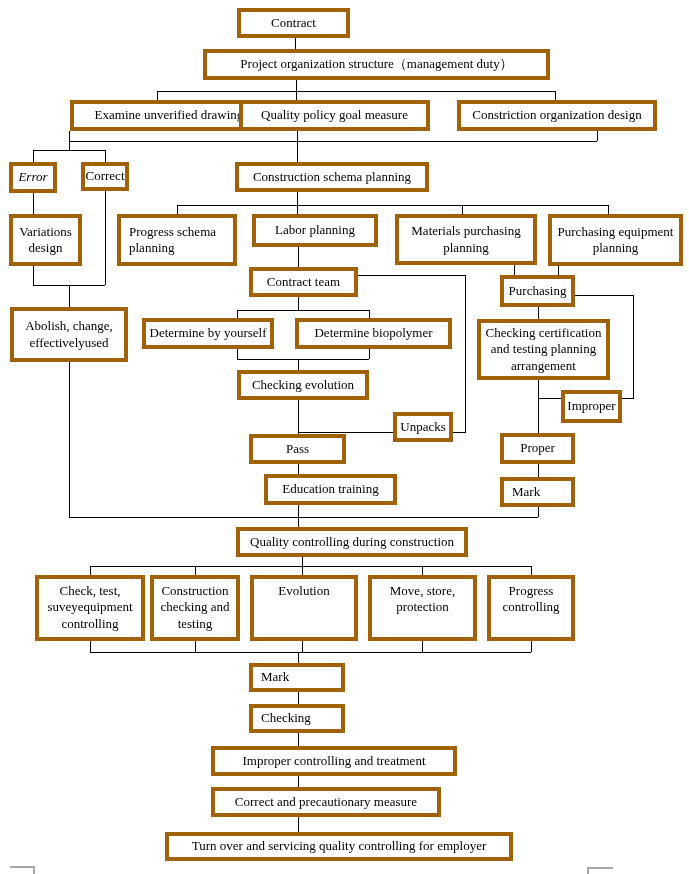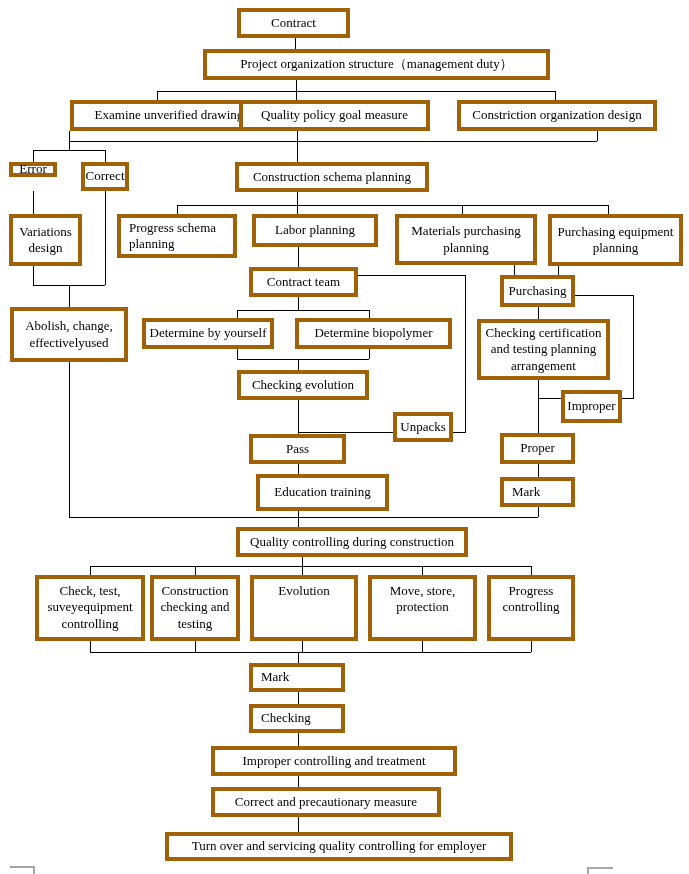--- a/index.html
+++ b/index.html
@@ -92,40 +92,40 @@
       <polyline points="298,776 298,787" class="edge"></polyline>
       <polyline points="298,817 298,832" class="edge"></polyline>
       <polyline points="10,867 34,867 34,874" class="corner"></polyline>
       <polyline points="613,868 588,868 588,874" class="corner"></polyline>
     </svg>
 <div class="node" style="left: 237px; top: 8px; width: 113px; height: 30px;">Contract</div>
     <div class="node" style="left: 203px; top: 49px; width: 347px; height: 31px;">Project organization structure（management duty）</div>
     <div class="node" style="left: 22px; top: 100px; width: 203px; height: 31px; margin-left: 48px;">Examine unverified drawings</div>
     <div class="node" style="left: 239px; top: 100px; width: 191px; height: 31px;">Quality policy goal measure</div>
     <div class="node" style="left: 457px; top: 100px; width: 200px; height: 31px;">Constriction organization design</div>
-    <div class="node" style="left: 9px; top: 162px; width: 48px; height: 15px;">Error</div>
+    <div class="node" style="left: 9px; top: 162px; width: 48px; height: 31px; font-style: italic;">Error</div>
     <div class="node" style="left: 81px; top: 162px; width: 48px; height: 29px;">Correct</div>
     <div class="node" style="left: 235px; top: 162px; width: 194px; height: 30px;">Construction schema planning</div>
     <div class="node" style="left: 9px; top: 214px; width: 73px; height: 52px;">Variations design</div>
-    <div class="node a-left" style="left: 117px; top: 214px; width: 120px; height: 44px;">Progress  schema planning</div>
+    <div class="node a-left" style="left: 117px; top: 214px; width: 120px; height: 52px;">Progress  schema planning</div>
     <div class="node" style="left: 252px; top: 214px; width: 126px; height: 33px;">Labor planning</div>
     <div class="node" style="left: 395px; top: 214px; width: 142px; height: 51px;">Materials purchasing planning</div>
     <div class="node" style="left: 548px; top: 214px; width: 135px; height: 52px;">Purchasing equipment planning</div>
     <div class="node" style="left: 249px; top: 267px; width: 109px; height: 30px;">Contract team</div>
     <div class="node" style="left: 500px; top: 275px; width: 75px; height: 32px;">Purchasing</div>
     <div class="node" style="left: 10px; top: 307px; width: 118px; height: 55px;">Abolish, change, effectivelyused</div>
     <div class="node" style="left: 142px; top: 318px; width: 132px; height: 31px;">Determine by yourself</div>
     <div class="node" style="left: 295px; top: 318px; width: 157px; height: 31px;">Determine biopolymer</div>
     <div class="node" style="left: 237px; top: 370px; width: 132px; height: 30px;">Checking evolution</div>
     <div class="node" style="left: 477px; top: 319px; width: 133px; height: 61px;">Checking certification and testing planning arrangement</div>
     <div class="node" style="left: 561px; top: 390px; width: 61px; height: 33px;">Improper</div>
     <div class="node" style="left: 393px; top: 412px; width: 60px; height: 30px;">Unpacks</div>
     <div class="node" style="left: 249px; top: 434px; width: 97px; height: 30px;">Pass</div>
     <div class="node" style="left: 500px; top: 433px; width: 75px; height: 31px;">Proper</div>
-    <div class="node" style="left: 256px; top: 474px; width: 133px; height: 37px;">Education training</div>
+    <div class="node" style="left: 264px; top: 474px; width: 133px; height: 31px;">Education training</div>
     <div class="node a-left" style="left: 500px; top: 477px; width: 75px; height: 30px;">Mark</div>
     <div class="node" style="left: 236px; top: 527px; width: 232px; height: 30px;">Quality controlling during construction</div>
     <div class="node v-top" style="left: 35px; top: 575px; width: 110px; height: 66px;">Check, test, suveyequipment controlling</div>
     <div class="node v-top" style="left: 150px; top: 575px; width: 90px; height: 66px;">Construction checking and testing</div>
     <div class="node v-top" style="left: 250px; top: 575px; width: 108px; height: 66px;">Evolution</div>
     <div class="node v-top" style="left: 368px; top: 575px; width: 109px; height: 66px;">Move, store, protection</div>
     <div class="node v-top" style="left: 487px; top: 575px; width: 88px; height: 66px;">Progress controlling</div>
     <div class="node a-left" style="left: 249px; top: 663px; width: 96px; height: 29px;">Mark</div>
     <div class="node a-left" style="left: 249px; top: 704px; width: 96px; height: 29px;">Checking</div>
     <div class="node" style="left: 211px; top: 746px; width: 246px; height: 30px;">Improper controlling and treatment</div>

